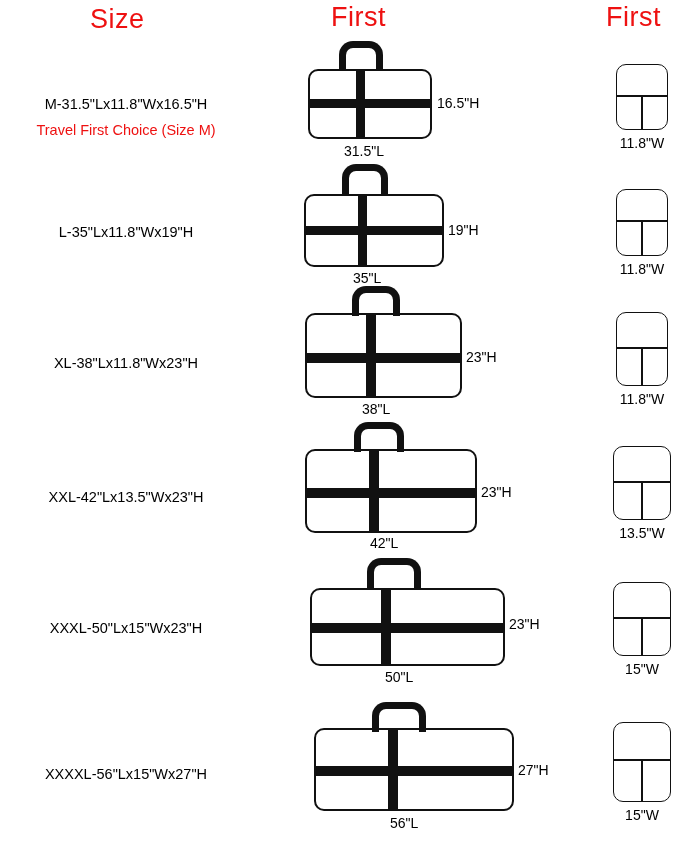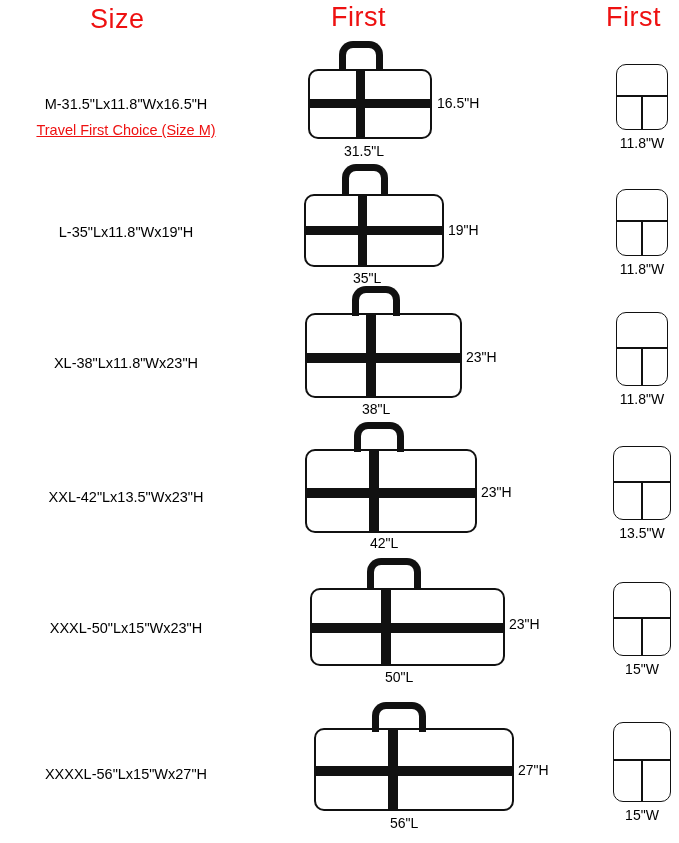--- a/index.html
+++ b/index.html
@@ -154,21 +154,21 @@
 
   <div class="header">
     <div class="header-label header-size">Size</div>
     <div class="header-label header-front">First</div>
     <div class="header-label header-side">First</div>
   </div>
 
   <div class="row" style="top:44px;">
     <div class="size-col">
       <div class="size-text" style="top:52px;">M-31.5"Lx11.8"Wx16.5"H</div>
-      <div class="size-note" style="top:78px;text-decoration:underline;">Travel First Choice (Size M)</div>
+      <div class="size-note" style="top:78px;">Travel First Choice (Size M)</div>
     </div>
 
     <div class="front-col" style="left:252px;width:260px;">
       <div class="bag" style="left:56px;top:25px;width:124px;height:70px;">
         <div class="strap-h" style="top:28px;height:9px;"></div>
         <div class="strap-v" style="left:46px;width:9px;"></div>
       </div>
       <div class="handle" style="left:87px;top:-3px;width:44px;height:30px;"></div>
       <div class="dim" style="left:185px;top:51px;">16.5"H</div>
       <div class="dim" style="left:92px;top:99px;">31.5"L</div>

